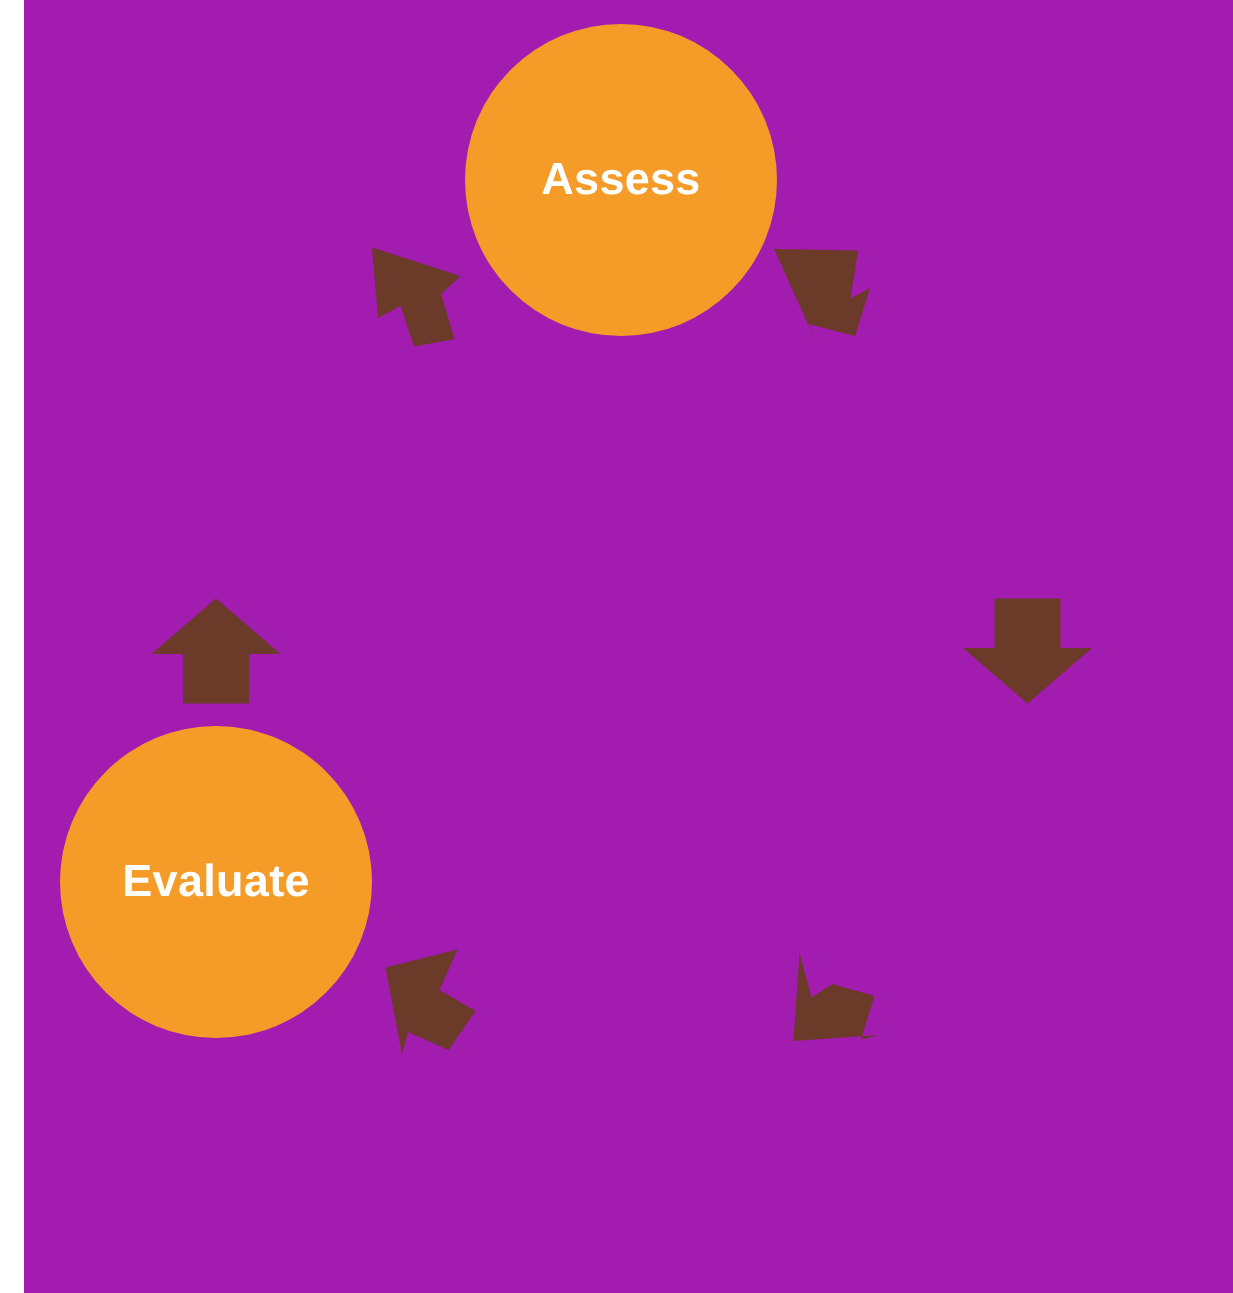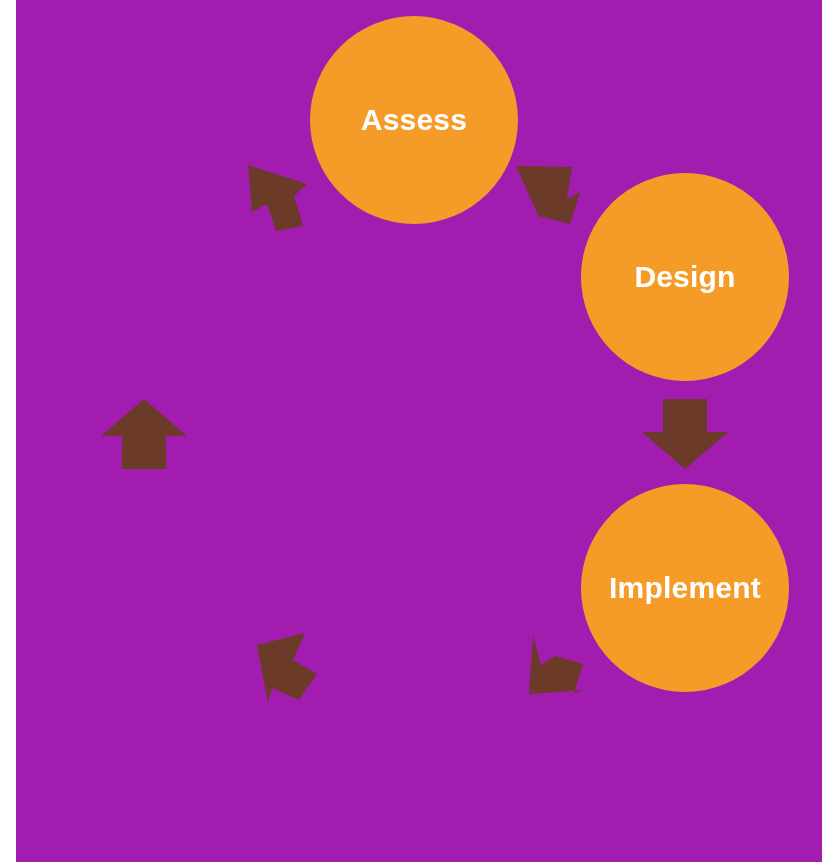--- a/index.html
+++ b/index.html
@@ -79,24 +79,21 @@
 
     <g class="arrow-shape">
       <path fill="#6B3A29" d="M 128,399 L 171,436 L 150,436 L 150,469 L 106,469 L 106,436 L 85,436 Z"></path>
     </g>
   </svg>
 
   <div class="node" style="left:294px; top:16px; width:208px; height:208px; background:#F59C28;">
     <span class="node-label">Assess</span>
   </div>
 
-  <div class="node" style="left:565px; top:173px; width:208px; height:208px; background:#F59C28;">
-    <span class="node-label">Design</span>
-  </div>
-
-  <div class="node" style="left:565px; top:484px; width:208px; height:208px; background:#F59C28;">
-    <span class="node-label">Implement</span>
-  </div>
 
 
+
+  <div class="node" style="left:24px; top:484px; width:208px; height:208px; background:#F59C28;">
+    <span class="node-label">Evaluate</span>
+  </div>
 
 
 </div>
 
 </body></html>

